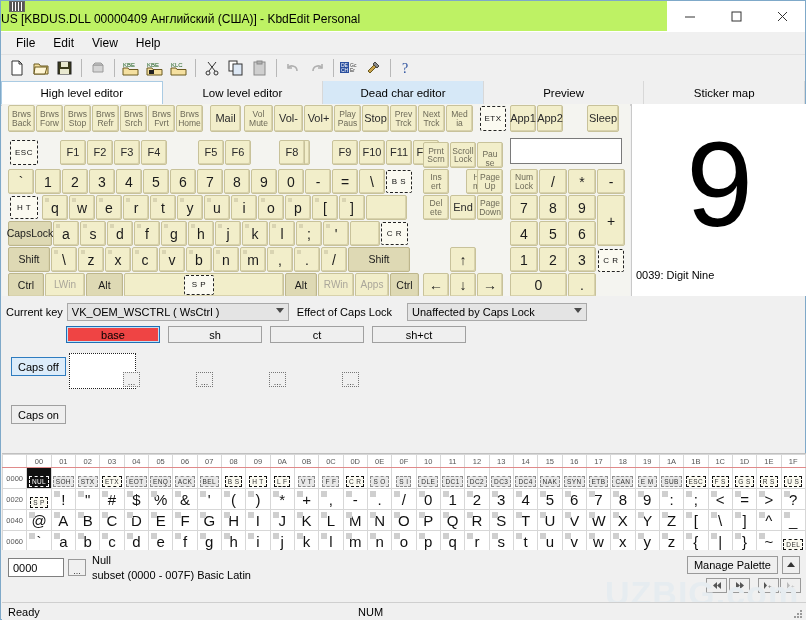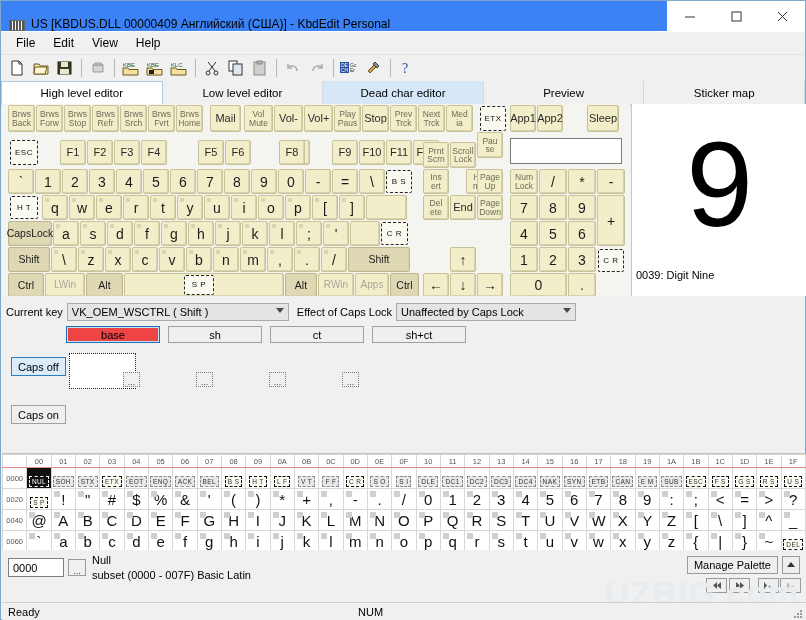--- a/index.html
+++ b/index.html
@@ -6,22 +6,22 @@
   body{
     width:806px;height:620px;overflow:hidden;
     font-family:"Liberation Sans",sans-serif;
     font-size:11px;color:#000;background:#f0f0f0;
     -webkit-font-smoothing:none;
   }
   #app{position:relative;width:806px;height:620px;background:#f0f0f0;
        border:1px solid #7fa9c9;box-sizing:border-box;}
 
   
-  .titlebar{height:30px;background:#3b82f6;display:flex;align-items:flex-end;
-            border-bottom:1px solid #fff;position:relative;}
+  .titlebar{height:30px;background:#bef264;display:flex;align-items:flex-start;
+            border-bottom:1px solid #fff;position:relative;flex-direction:column;}
   .title-ico{width:16px;height:11px;margin-left:8px;margin-right:6px;
              background:
                repeating-linear-gradient(to right,#555 0 2px,#fff 2px 3px),
                repeating-linear-gradient(to bottom,#555 0 2px,#fff 2px 3px);
              border:1px solid #666;box-sizing:border-box;}
   .title-text{font-size:12px;color:#000;white-space:nowrap;}
   .wbtns{position:absolute;right:0;top:0;height:30px;display:flex;}
   .wbtn{width:46px;height:30px;display:flex;align-items:center;justify-content:center;
         font-size:13px;color:#222;background:#fff;}
   .wbtn svg{display:block;}
@@ -418,21 +418,21 @@
         <span>F12</span>
       </div>
       <div class="key two" style="left: 421px; top: 38px; width: 26px; height: 26px;">
         <span>Prnt</span>
         <span>Scrn</span>
       </div>
       <div class="key two" style="left: 448px; top: 38px; width: 26px; height: 26px;">
         <span>Scroll</span>
         <span>Lock</span>
       </div>
-      <div class="key two" style="left: 475px; top: 28px; width: 26px; height: 26px;">
+      <div class="key two" style="left: 475px; top: 38px; width: 26px; height: 26px; justify-content: flex-end;">
         <span>Pau</span>
         <span>se</span>
       </div>
       <div class="kb-input" style="left: 508px; top: 34px; width: 110px; height: 24px;"></div>
       <div class="key big" style="left: 6px; top: 65px; width: 26px; height: 25px;">
         <span>`</span>
       </div>
       <div class="key big" style="left: 33px; top: 65px; width: 26px; height: 25px;">
         <span>1</span>
       </div>
@@ -743,25 +743,25 @@
     </div>
 
   <div class="preview">
     <div class="glyph">9</div>
     <div class="cap">0039: Digit Nine</div>
   </div>
 
   <div class="ckrow">
     <div class="lbl" style="margin-left:4px">Current key</div>
     <div class="combo" style="width:222px;margin-left:4px">
-      <span class="val">VK_OEM_WSCTRL ( Shift )</span>
+      <span class="val">VK_OEM_WSCTRL ( WsCtrl )</span>
       <span class="arrow"></span>
     </div>
     <div class="lbl" style="margin-left:8px">Effect of Caps Lock</div>
-    <div class="combo" style="width:180px;margin-left:4px">
+    <div class="combo" style="width:180px;margin-left:15px">
       <span class="val">Unaffected by Caps Lock</span>
       <span class="arrow"></span>
     </div>
   </div>
 
   <div class="sbtns">
     <div class="sbtn sel">base</div>
     <div class="sbtn">sh</div>
     <div class="sbtn">ct</div>
     <div class="sbtn">sh+ct</div>

